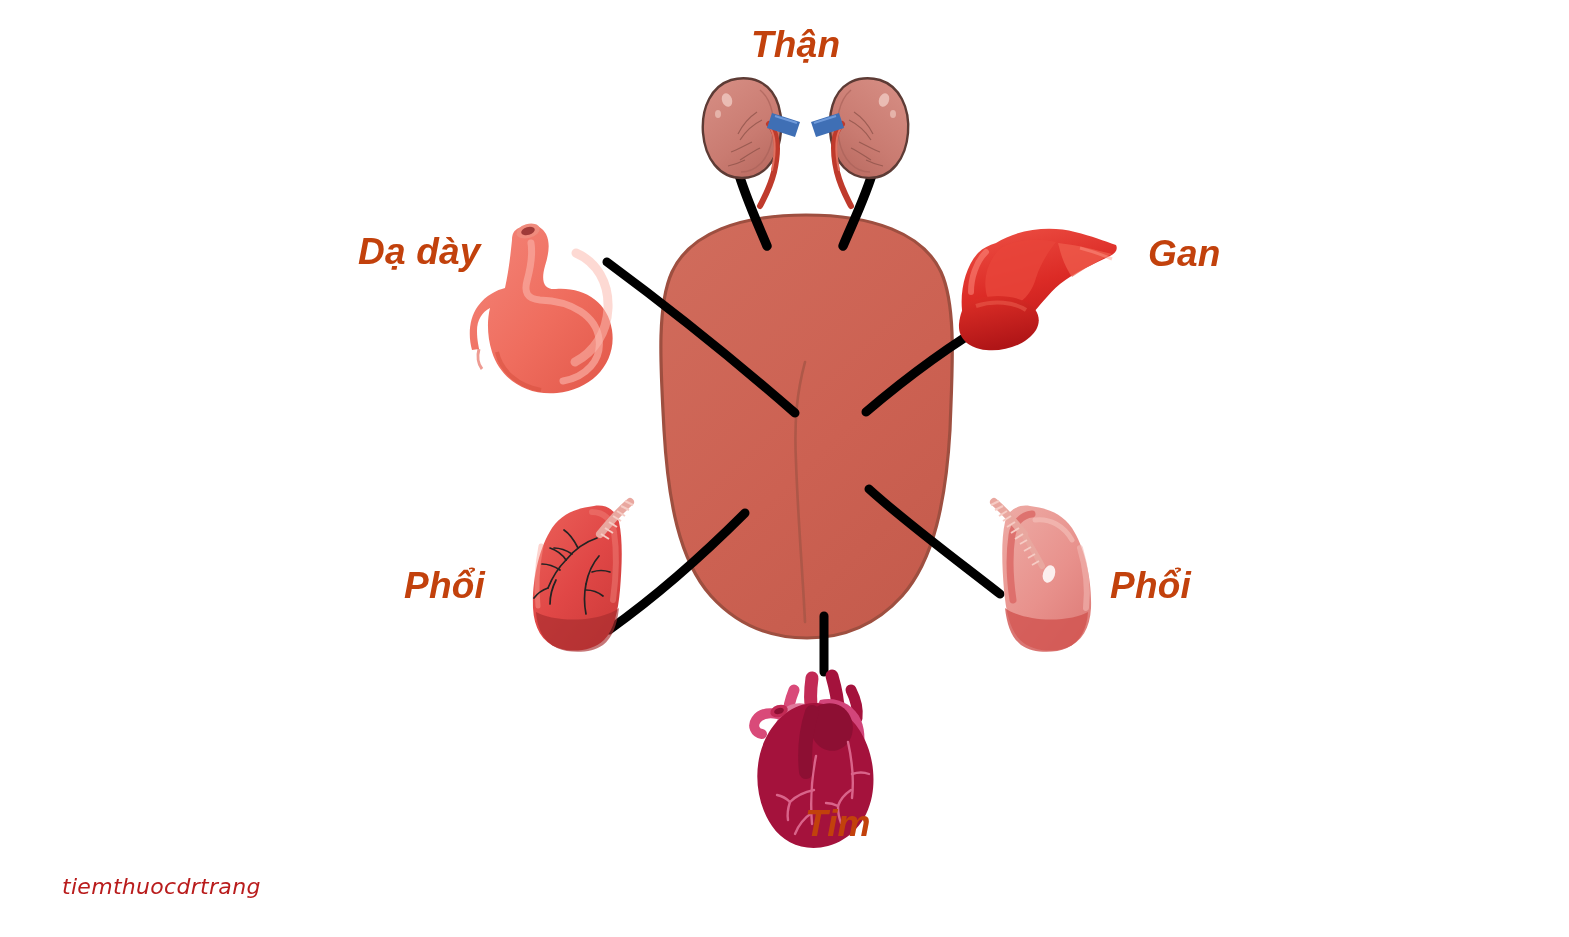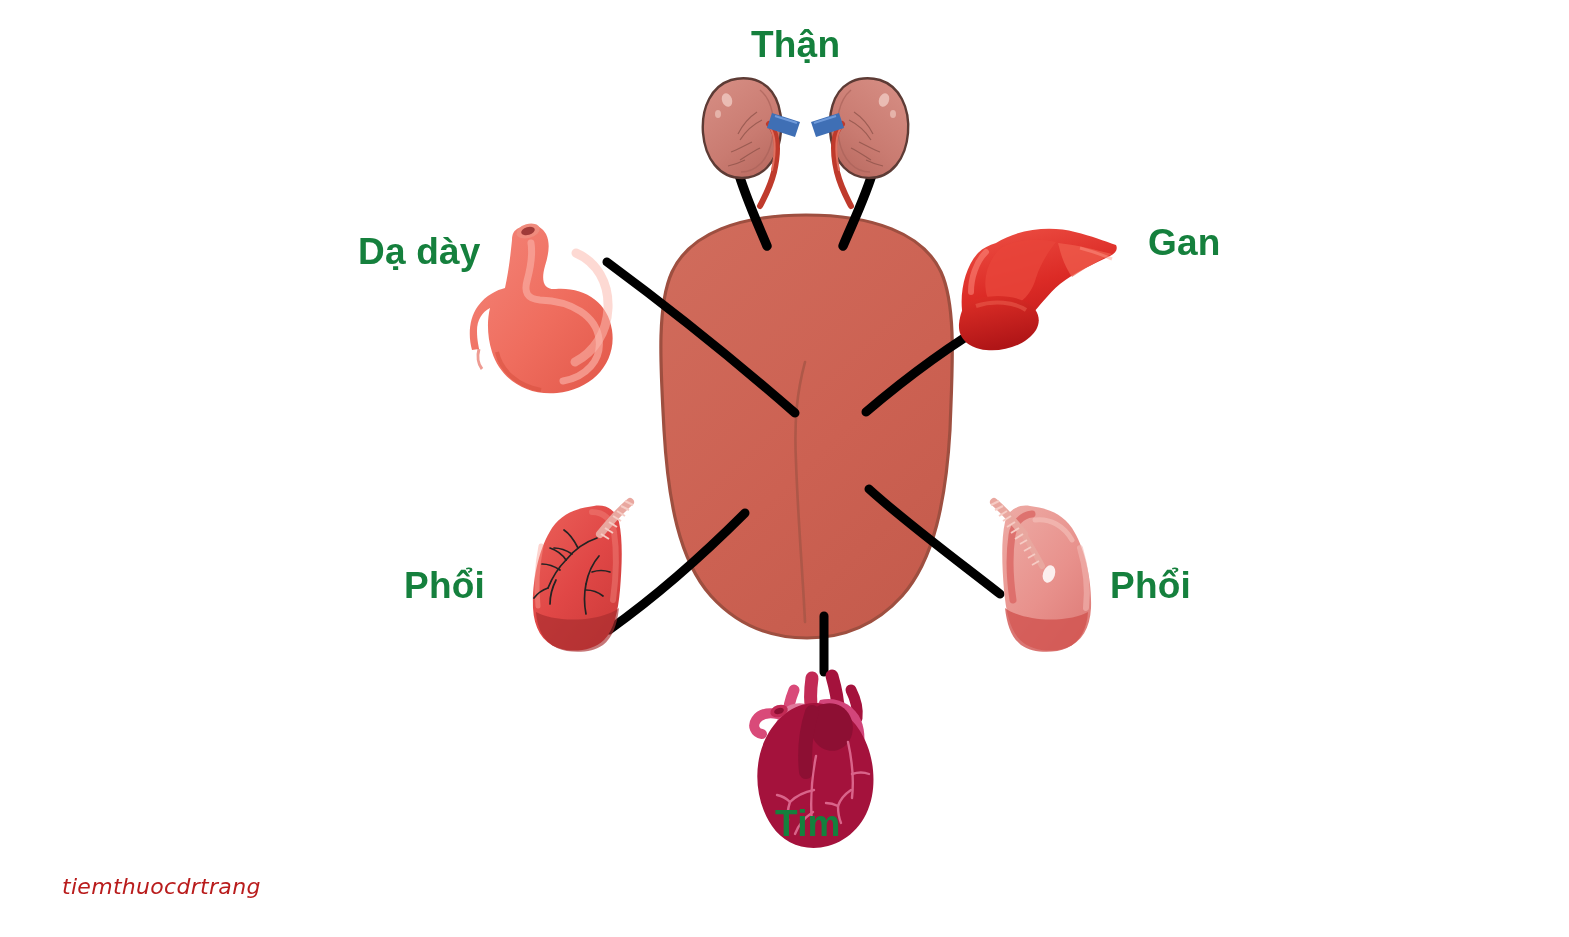--- a/index.html
+++ b/index.html
@@ -11,31 +11,32 @@
     overflow:hidden;
     position:relative;
   }
   #stage{position:absolute;left:0;top:0;width:1569px;height:937px;}
   #stage svg{display:block;width:1569px;height:937px;}
 
   .label{
     position:absolute;
     font-family:"Liberation Sans","DejaVu Sans",sans-serif;
     font-weight:bold;
-    color:#15803d;
+    color:#c2410c;
     white-space:nowrap;
     line-height:1;
     letter-spacing:.2px;
+    font-style:italic;
   }
   #label-than   {left:751px; top:26px;  font-size:37px;}
   #label-dady   {left:358px; top:233px; font-size:37px;text-align:right;}
-  #label-gan    {left:1148px;top:224px; font-size:37px;}
+  #label-gan    {left:1148px;top:235px; font-size:37px;}
   #label-phoi-l {left:404px; top:567px; font-size:37px;}
   #label-phoi-r {left:1110px;top:567px; font-size:37px;}
-  #label-tim    {left:775px; top:805px; font-size:37px;}
+  #label-tim    {left:805px; top:805px; font-size:37px;}
 
   #watermark{
     position:absolute;left:62px;top:874px;
     font-family:"DejaVu Sans","Liberation Sans",sans-serif;
     font-style:italic;font-weight:400;
     font-size:22px;
     color:#b91c1c;
     white-space:nowrap;
     letter-spacing:.3px;
   }

